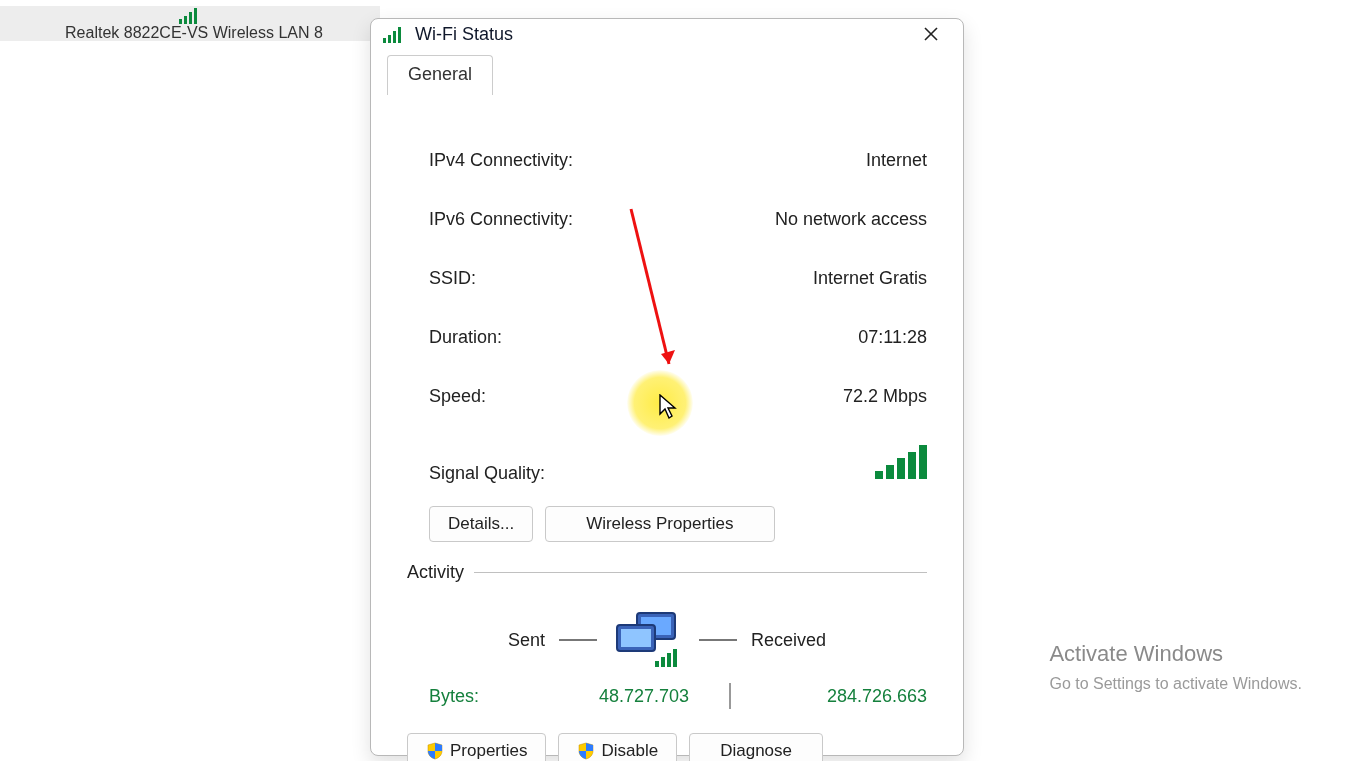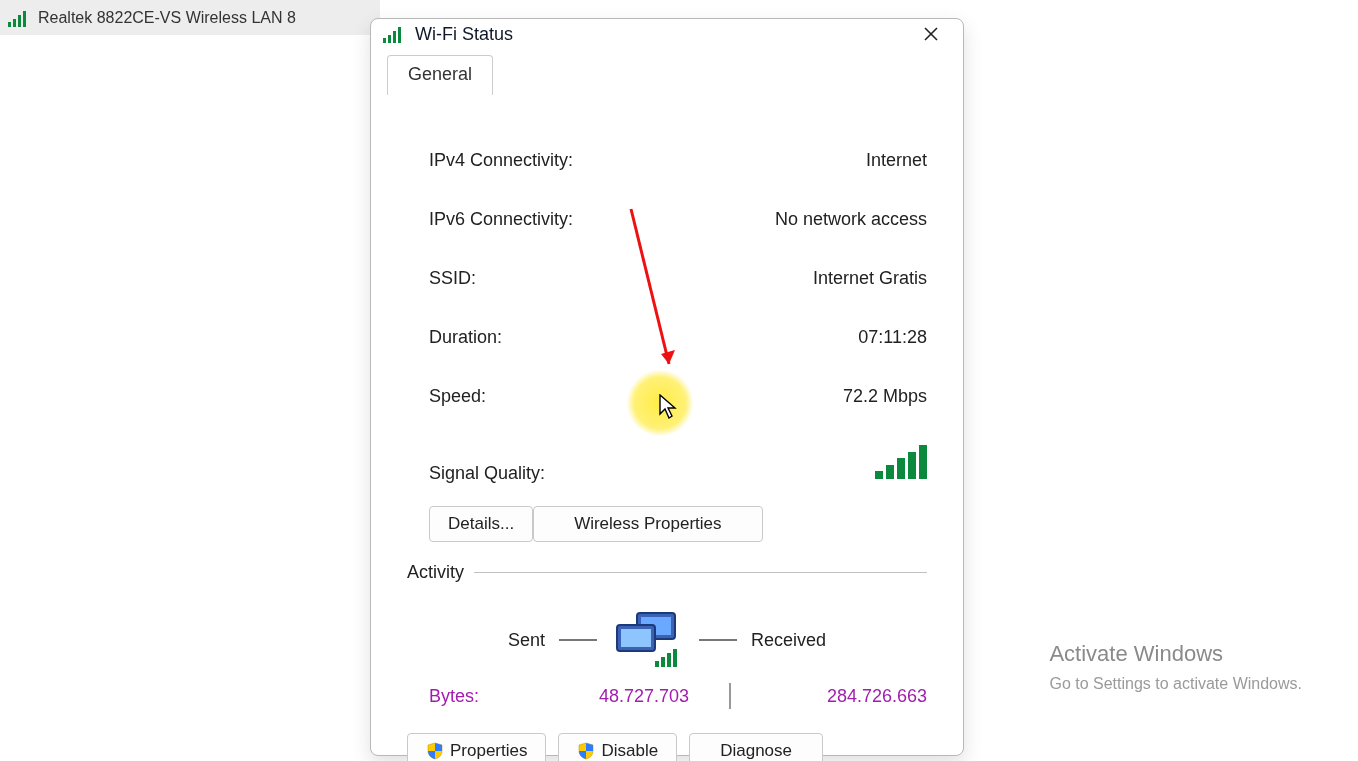--- a/index.html
+++ b/index.html
@@ -1,21 +1,21 @@
 <!DOCTYPE html>
 <html><head>
   <meta charset="utf-8">
   <style>
     * { box-sizing: border-box; margin: 0; padding: 0; font-family: "Segoe UI", Tahoma, sans-serif; }
     body { background: #ffffff; width: 1358px; height: 761px; position: relative; overflow: hidden; }
 
     .bg-item {
-      position: absolute; top: 0; left: 0; width: 380px; height: 35px;
+      position: absolute; top: 6px; left: 0; width: 380px; height: 35px;
       background: #ededed; display: flex; align-items: center; padding-left: 8px;
-      color: #333; font-size: 16px;
+      color: #333; font-size: 16px; flex-direction: column;
     }
     .bg-item .sig-mini { margin-right: 8px; }
     .bg-item svg { flex-shrink: 0; }
 
     .dialog {
       position: absolute; left: 370px; top: 18px; width: 594px; height: 738px;
       background: #ffffff; border: 1px solid #b8b8b8; border-radius: 8px;
       box-shadow: 0 8px 20px rgba(0,0,0,0.12);
       display: flex; flex-direction: column;
     }
@@ -49,37 +49,37 @@
     .group-header {
       display: flex; align-items: center; margin-bottom: 14px;
     }
     .group-header span { font-size: 18px; color: #222; padding-right: 10px; }
     .group-header .line { flex: 1; height: 1px; background: #c0c0c0; }
 
     .row { display: flex; justify-content: space-between; padding: 4px 0 4px 22px; font-size: 18px; color: #222; margin-top: 30px; }
     .row .label { }
     .row .value { text-align: right; }
 
-    .btn-row { display: flex; padding: 18px 0 8px 22px; }
+    .btn-row { display: flex; gap: 12px; padding: 18px 0 8px 22px; }
     .btn-row2 { display: flex; gap: 12px; padding: 24px 0 0 0; }
     .btn {
       background: #fdfdfd; border: 1px solid #c9c9c9; border-radius: 4px;
       padding: 7px 18px; font-size: 17px; color: #222; cursor: pointer;
       display: inline-flex; align-items: center; gap: 6px;
     }
     .btn-wide { padding: 7px 40px; }
 
     .activity-row {
       display: flex; align-items: center; justify-content: center; gap: 14px;
       font-size: 18px; color: #222; padding: 14px 22px 4px 22px;
     }
     .dash { width: 38px; height: 2px; background: #777; }
 
     .bytes-row {
-      display: flex; align-items: center; font-size: 18px; color: #a21caf; padding: 10px 0 0 22px;
+      display: flex; align-items: center; font-size: 18px; color: #15803d; padding: 10px 0 0 22px;
     }
     .bytes-row .blabel { width: 120px; }
     .bytes-row .sent-v { width: 140px; text-align: right; }
     .bytes-row .divider { width: 2px; height: 26px; background: #999; margin: 0 40px; }
     .bytes-row .recv-v { flex:1; text-align: right; padding-right: 0; }
 
     .footer {
       border-top: 1px solid #ddd; padding: 14px 20px; display: flex; justify-content: flex-end;
     }
     .btn-close { padding: 8px 34px; }

